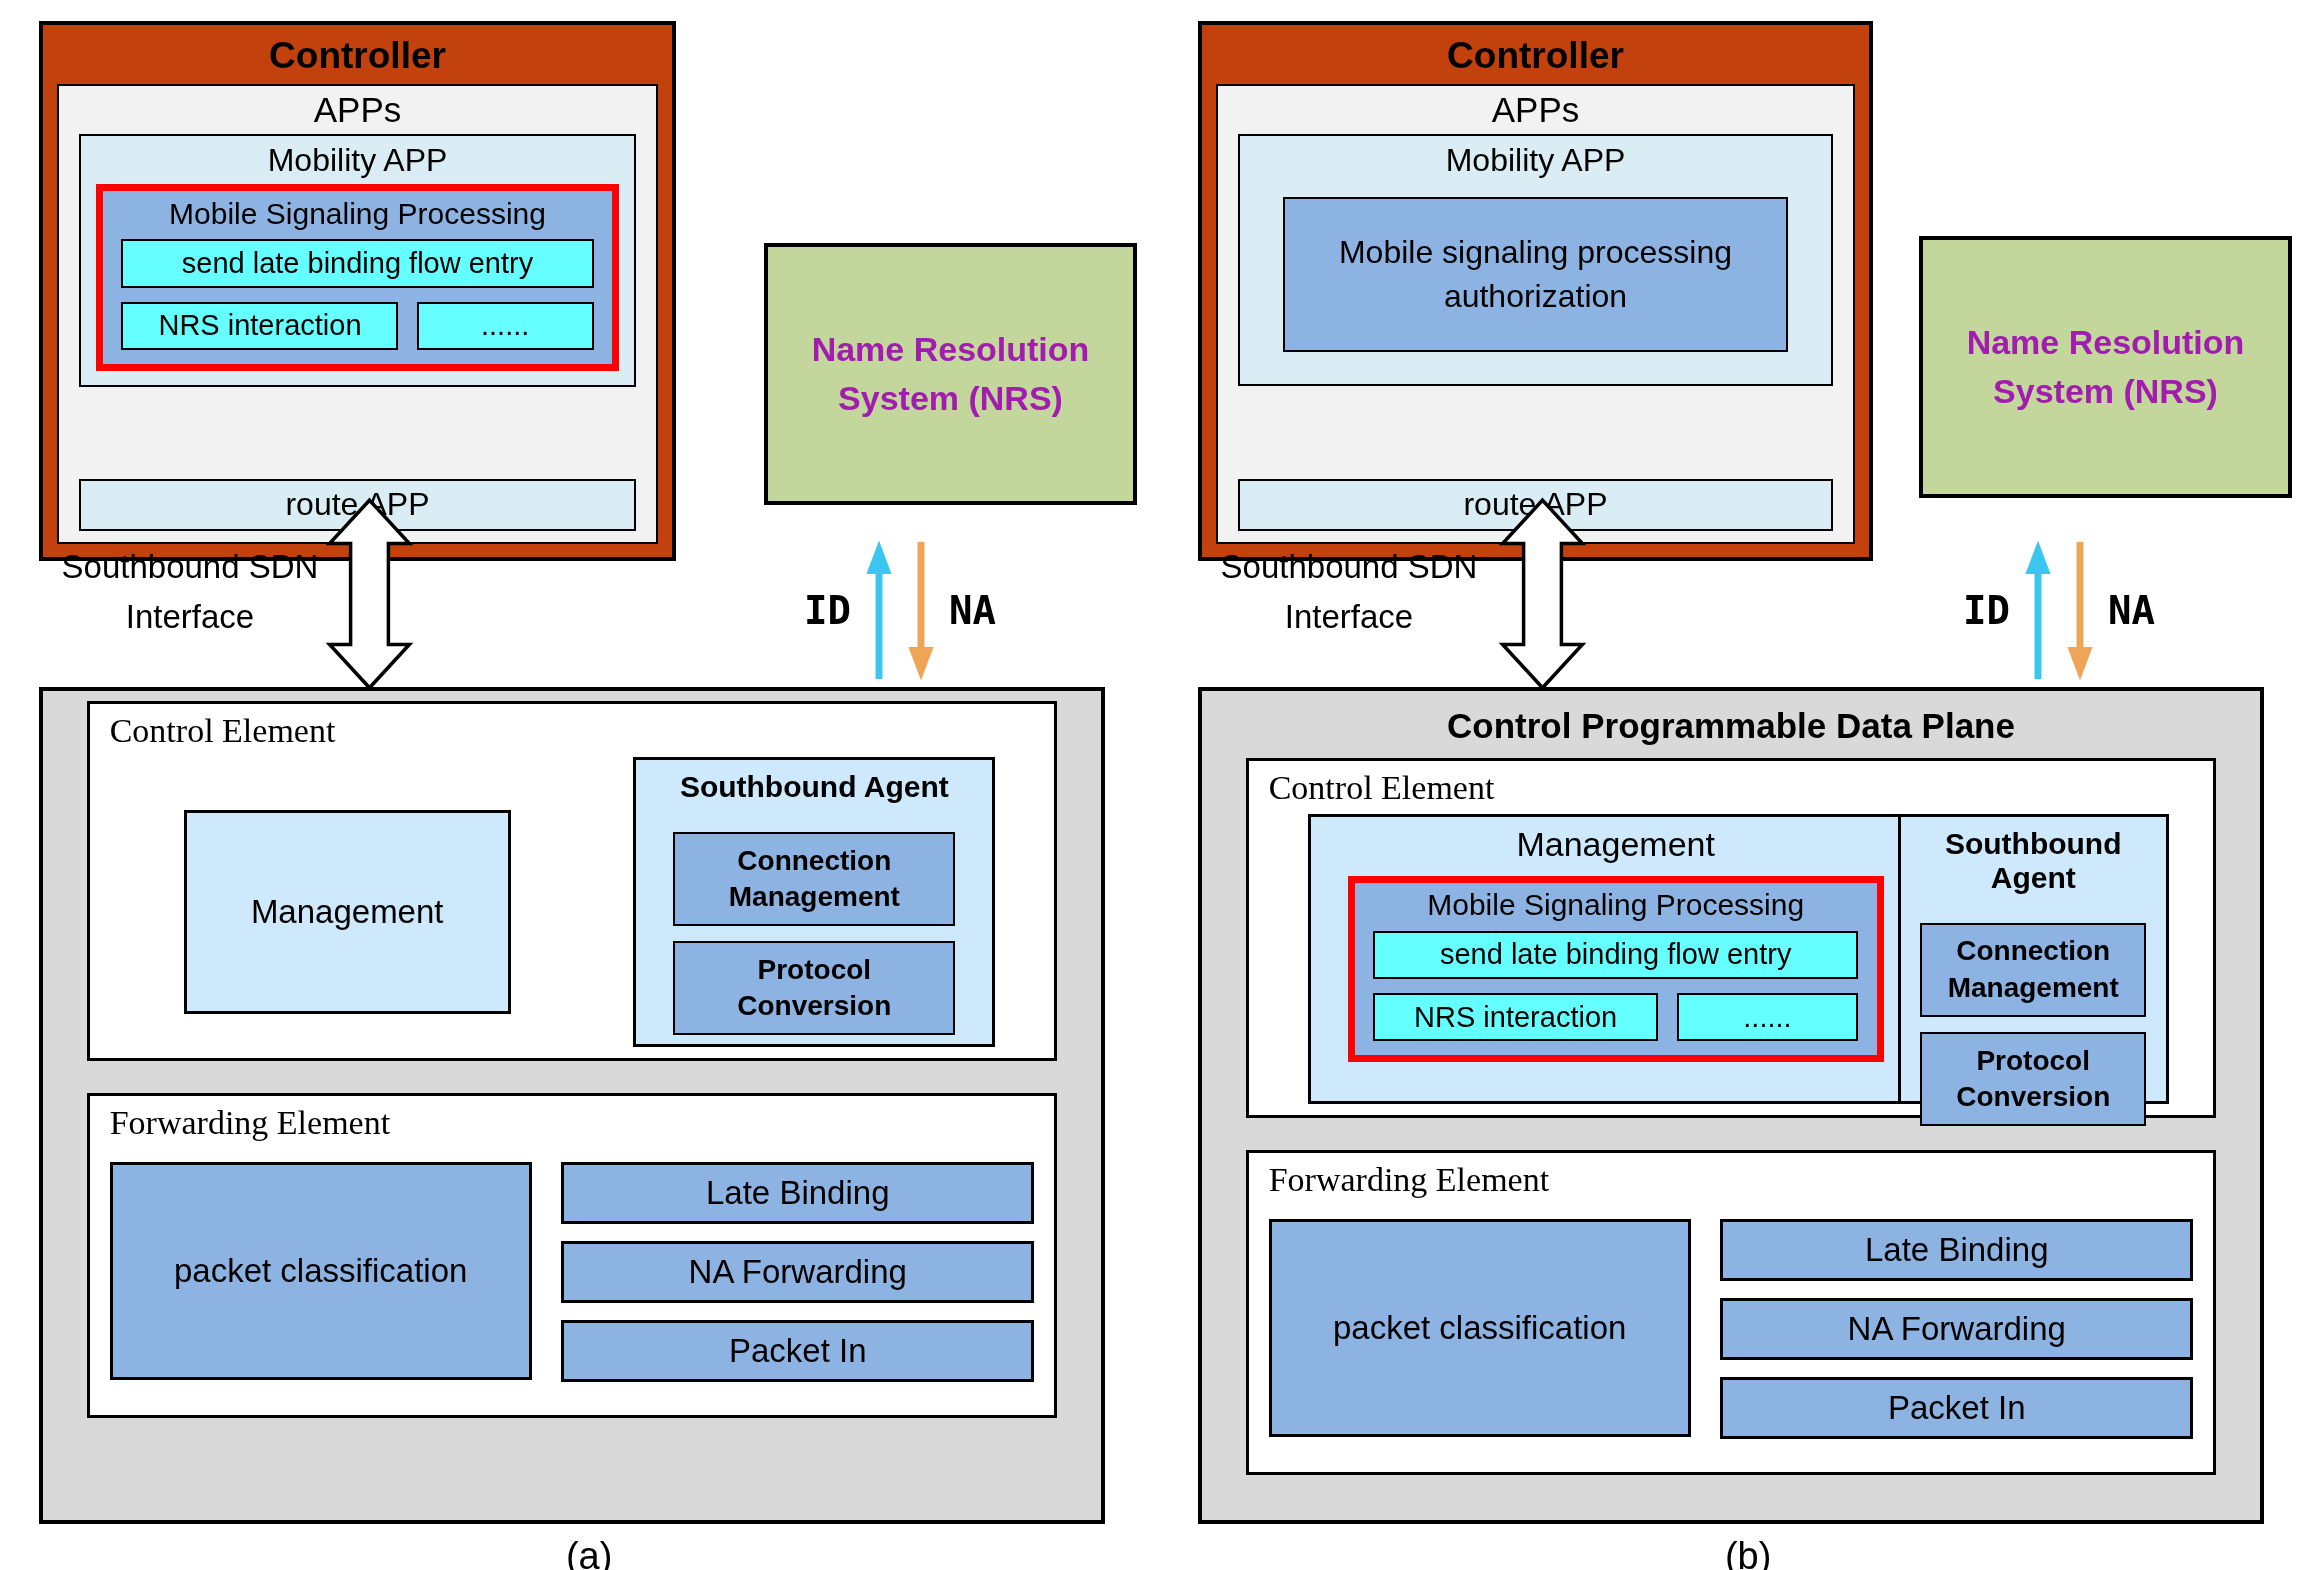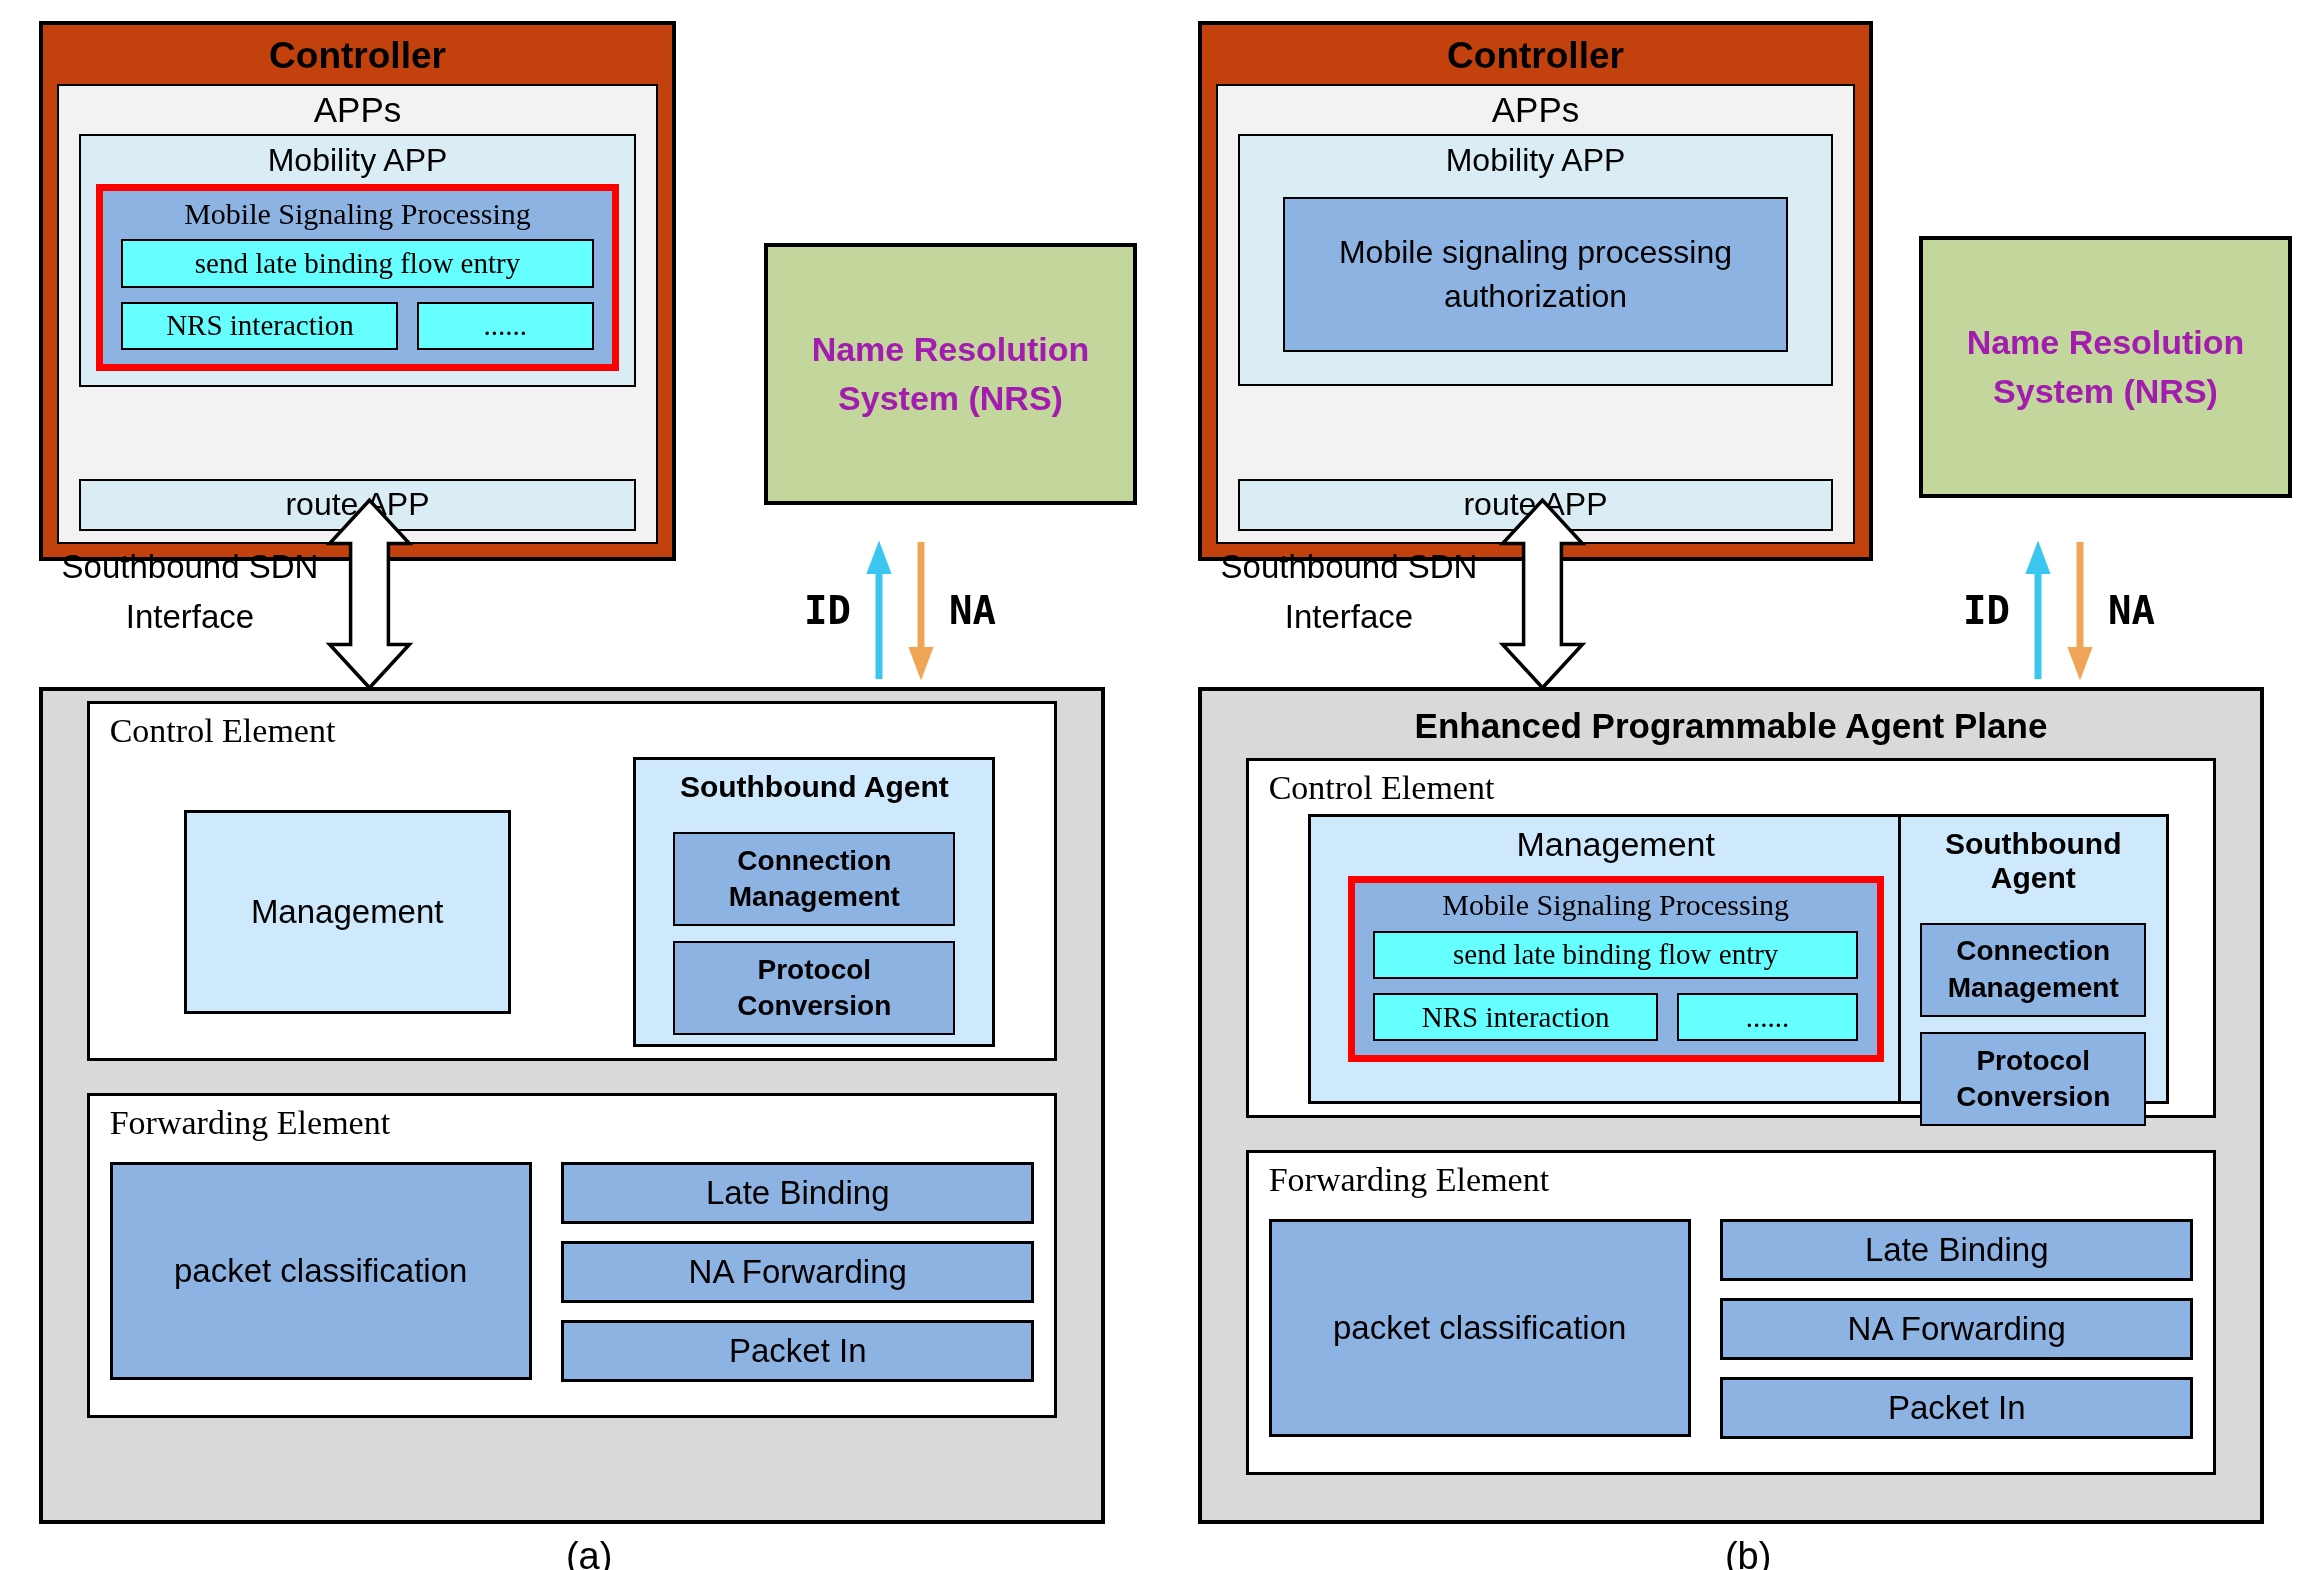--- a/index.html
+++ b/index.html
@@ -11,21 +11,21 @@
   .top-row{display:flex;align-items:flex-start;height:482px;}
   .controller{width:637px;height:540px;background:#c2410c;border:4.2px solid #000;
               box-sizing:border-box;display:flex;flex-direction:column;padding:5.6px 14px 12.7px;}
   .panel-b .controller{width:675px;}
   .controller-title{text-align:center;font-size:37px;font-weight:bold;padding:4.2px 0 7px;}
   .apps{flex:1;background:#f2f2f2;border:2.8px solid #000;display:flex;flex-direction:column;
         padding:2.8px 19.7px 11.3px;box-sizing:border-box;}
   .apps-title{text-align:center;font-size:35px;padding:1.4px 0 4.2px;}
   .mobility{background:#daedf4;border:2.8px solid #000;padding:4.2px 15.5px 14px;box-sizing:border-box;}
   .mobility-title{text-align:center;font-size:32px;padding:1.4px 0 5.6px;}
-  .msp{background:#8db3e2;border:7px solid #ff0000;padding:2.8px 18.3px 14px;box-sizing:border-box;font-family:Liberation Serif, serif;}
+  .msp{background:#8db3e2;border:7px solid #ff0000;padding:2.8px 18.3px 14px;box-sizing:border-box;}
   .msp-title{text-align:center;font-size:30px;padding:2.8px 0 8.4px;}
   .cyan-box{background:#66ffff;border:2.8px solid #000;text-align:center;font-size:29px;
             padding:5.6px 2.8px;box-sizing:border-box;}
   .cyan-row{display:flex;gap:18.3px;margin-top:14px;}
   .cyan-row .c1{flex:1.6;}
   .cyan-row .c2{flex:1;}
   .route-app{margin-top:auto;background:#daedf4;border:2.8px solid #000;text-align:center;
              font-size:32px;padding:5.6px 0;}
   .auth-box{background:#8db3e2;border:2.8px solid #000;margin:12.7px 28px 18.3px;height:151px;
             display:flex;align-items:center;justify-content:center;text-align:center;
@@ -187,21 +187,21 @@
         </svg>
         <svg class="arrow-svg" width="28" height="141" viewBox="0 0 40 200">
           <line x1="20" y1="2" x2="20" y2="162" stroke="#f0a556" stroke-width="10"></line>
           <polygon points="20,200 2,152 38,152" fill="#f0a556"></polygon>
         </svg>
         <span class="idna-label">NA</span>
       </div>
     </div>
 
     <div class="pdp">
-      <div class="pdp-title">Enhanced Programmable Agent Plane</div>
+      <div class="pdp-title">Control Programmable Data Plane</div>
       <div class="white-box control-element">
         <div class="serif-title">Control Element</div>
         <div class="ce-body">
           <div class="management-b">
             <div class="management-b-title">Management</div>
             <div class="msp">
               <div class="msp-title">Mobile Signaling Processing</div>
               <div class="cyan-box">send late binding flow entry</div>
               <div class="cyan-row">
                 <div class="cyan-box c1">NRS interaction</div>

